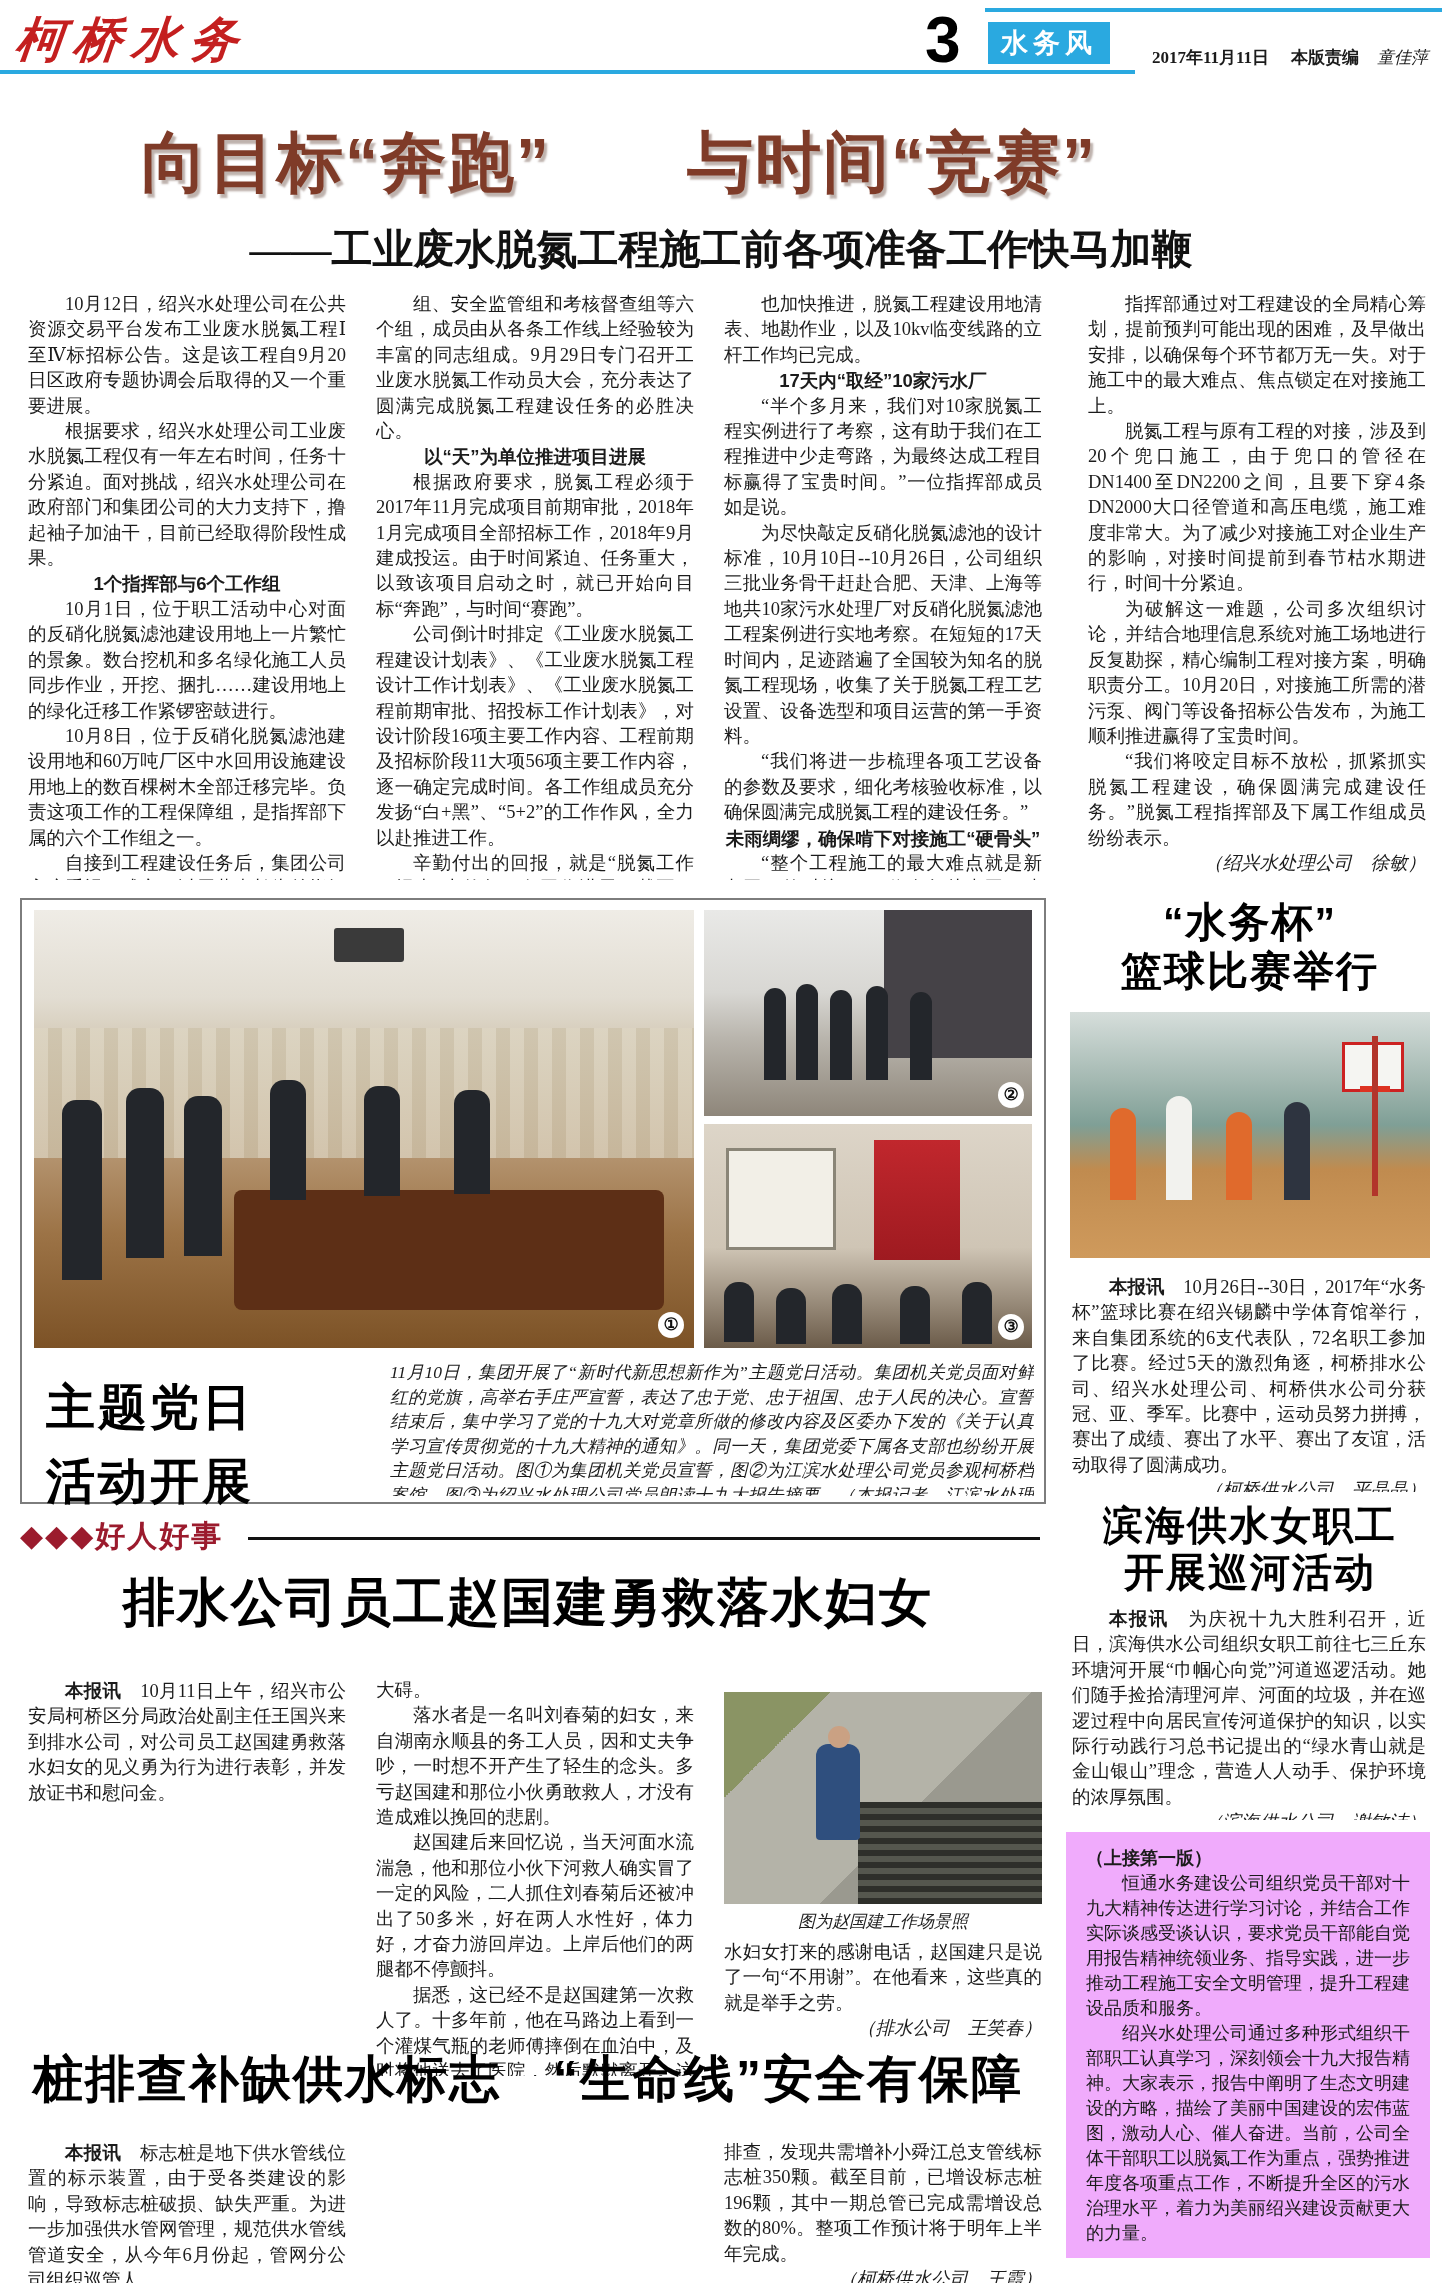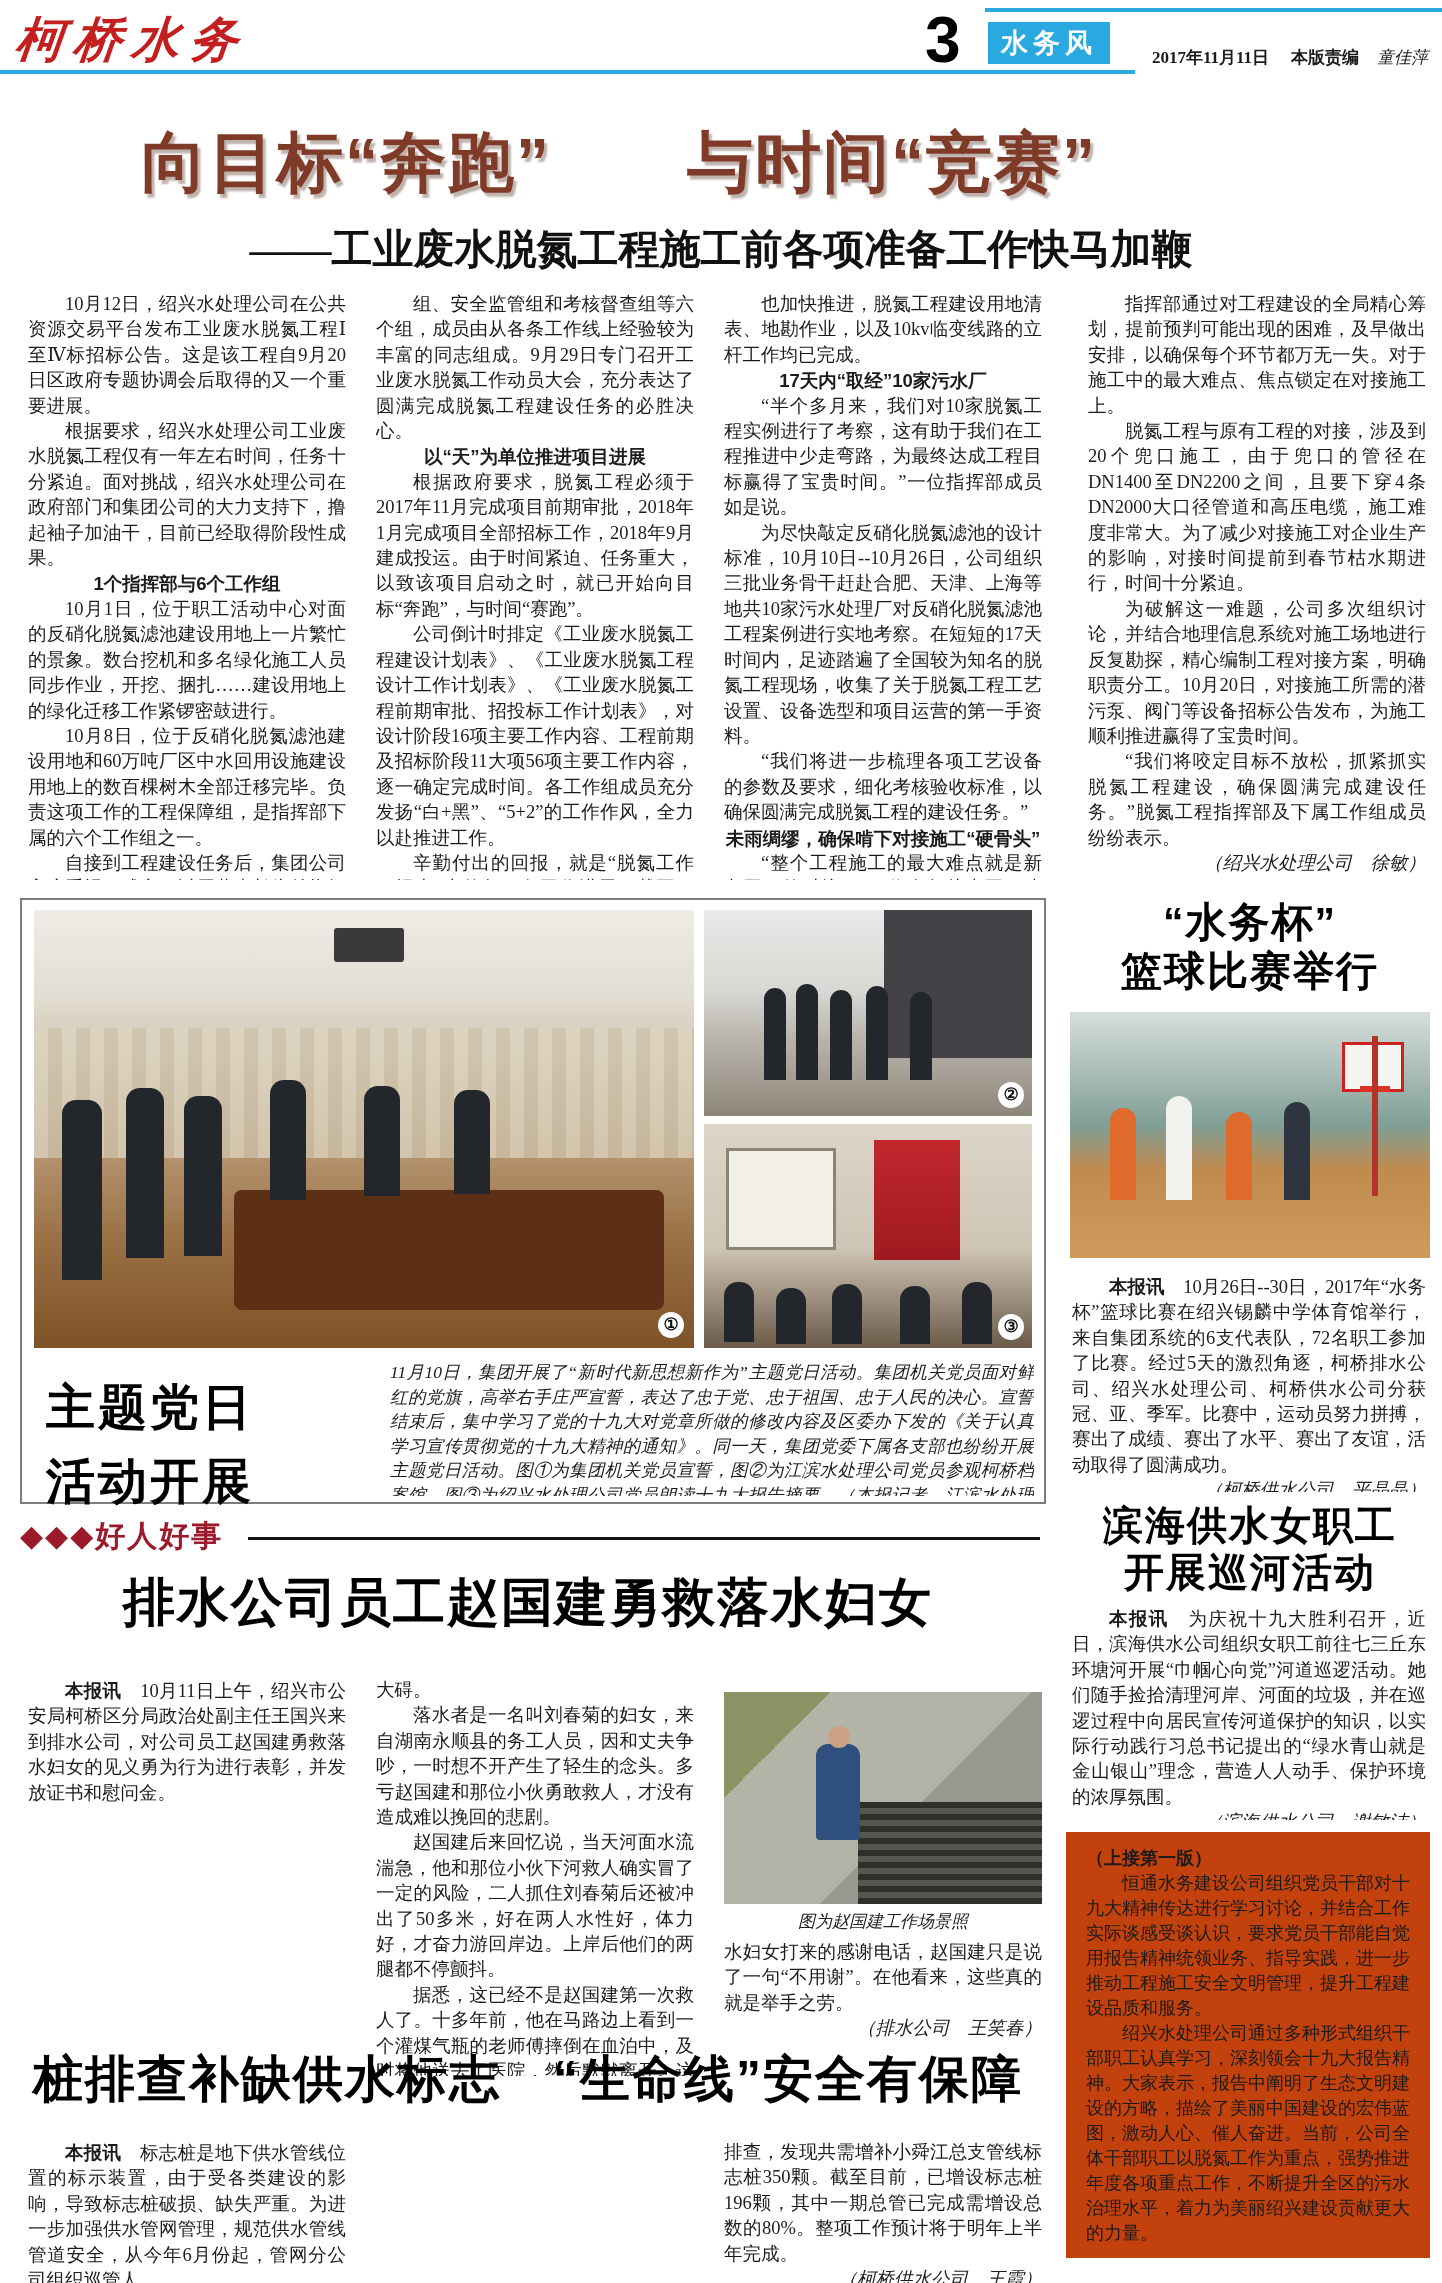--- a/index.html
+++ b/index.html
@@ -29,21 +29,21 @@
   .col{position:absolute;width:318px;}
   .photo{position:absolute;overflow:hidden;}
   .phnum{position:absolute;width:26px;height:26px;border-radius:50%;background:#fff;
          color:#111;font:bold 17px/26px "Liberation Sans",sans-serif;text-align:center;}
   .figure{position:absolute;background:#23262b;border-radius:14px 14px 0 0;}
   .cap-title{font-size:49px;font-weight:bold;line-height:58px;color:#000;letter-spacing:3px;margin-top:16px;}
   .kicker{font-size:30px;font-weight:bold;color:#9b1b2d;letter-spacing:2px;white-space:nowrap;}
   .rule{background:#111;height:3px;}
   .mid-hl{text-align:center;font-size:52px;font-weight:bold;color:#000;letter-spacing:2px;white-space:nowrap;}
   .side-title{text-align:center;font-size:41px;font-weight:bold;color:#000;line-height:49px;letter-spacing:2px;}
-  .graybox{background:#c2410c;}
+  .graybox{background:#f0abfc;}
   .photocap{font-size:17px;text-align:center;font-style:italic;color:#222;}
 </style>
 </head>
 <body>
 
 <div id="page">
 
   <div class="abs masthead" style="left:16px;top:8px;">柯桥水务</div>
   <div class="abs cyanline" style="left:985px;top:8px;width:457px;"></div>
   <div class="abs pagenum hei" style="left:925px;top:8px;">3</div>

